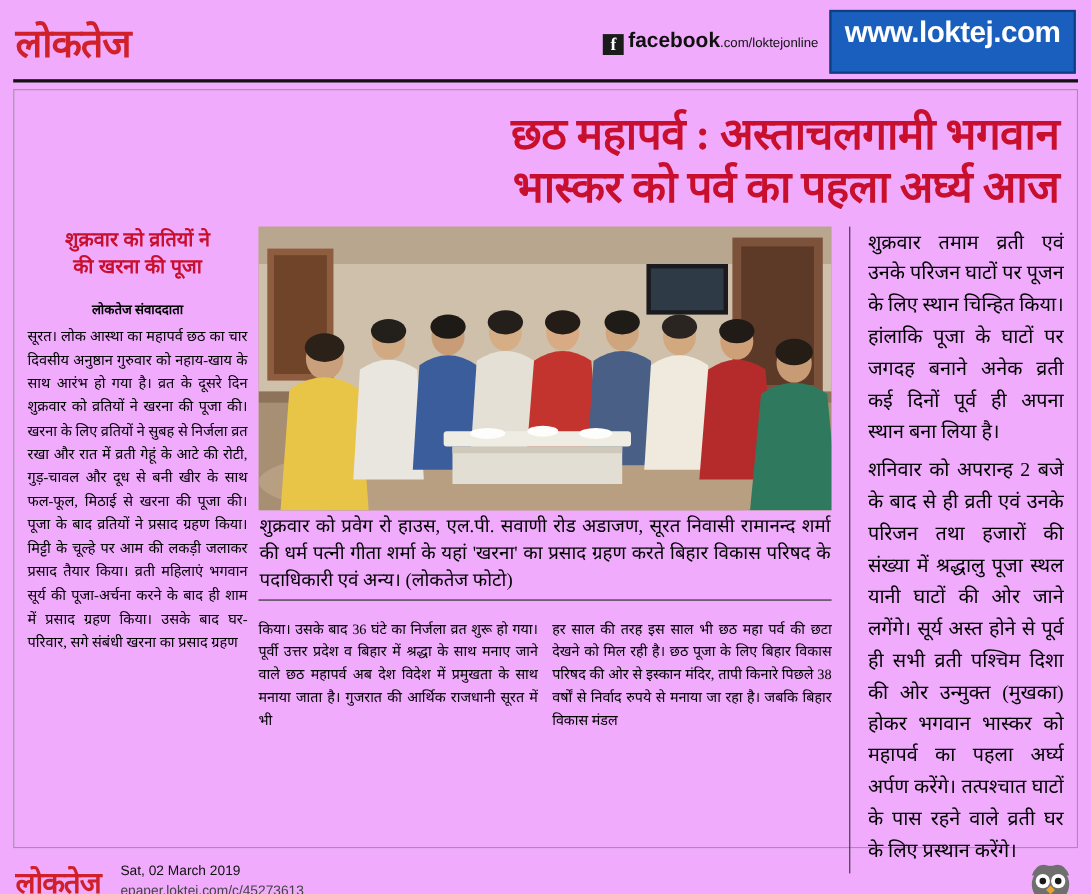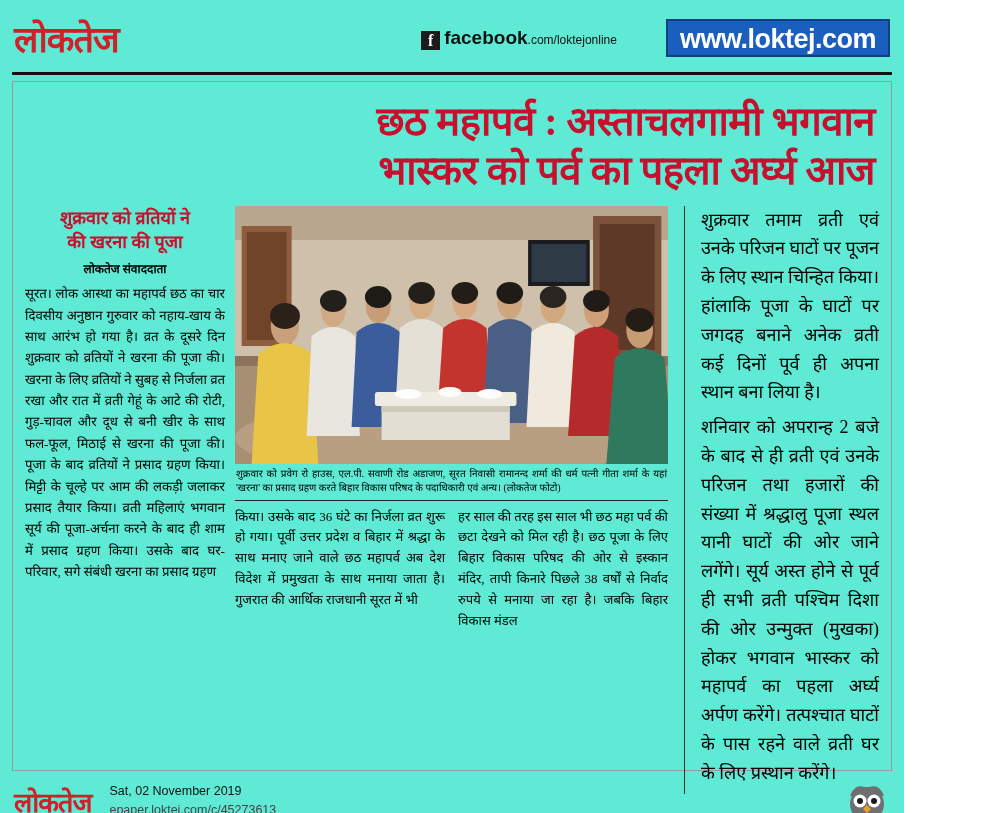--- a/index.html
+++ b/index.html
@@ -9,23 +9,23 @@
   }
   body {
     width: 992px;
     height: 813px;
     font-family: "Liberation Sans", sans-serif;
     color: #000;
     overflow: hidden;
   }
   .page {
     position: relative;
-    width: 904px;
+    width: 992px;
     height: 813px;
-    background: #5eead4;
+    background: #f0abfc;
     box-sizing: border-box;
   }
 
   
   .masthead {
     display: flex;
     align-items: center;
     height: 72px;
     padding: 4px 14px 0 14px;
     box-sizing: border-box;
@@ -69,24 +69,23 @@
   }
   .fb-label { font-size: 19px; font-weight: bold; }
   .fb-rest { font-size: 12px; font-weight: normal; color: #111; }
   .web-box {
     background: #1b5fbe;
     color: #fff;
     font-family: "Liberation Sans", sans-serif;
     font-weight: bold;
     font-size: 27px;
     letter-spacing: -0.5px;
-    padding: 3px 12px 0 12px;
+    padding: 3px 12px 20px 12px;
     border: 2px solid #0e3f85;
     white-space: nowrap;
-    margin-left: 39px;
   }
   .masthead-rule {
     height: 3px;
     background: #111;
     margin: 0 12px;
   }
 
   
   .article {
     position: relative;
@@ -111,27 +110,27 @@
   
   .body-grid {
     display: flex;
     gap: 10px;
   }
   .col-left { width: 200px; flex: 0 0 200px; }
   .col-center { flex: 1 1 auto; }
   .col-right { width: 178px; flex: 0 0 178px; }
 
   .subhead {
-    font-family: Liberation Serif, serif;
+    font-family: Liberation Sans, sans-serif;
     color: #c8102e;
     font-weight: bold;
     font-size: 18px;
     line-height: 1.35;
     text-align: center;
-    margin-bottom: 6px;
+    margin-bottom: 18px;
   }
   .byline {
     font-family: Liberation Serif, serif;
     font-weight: bold;
     font-size: 12px;
     text-align: center;
     margin-bottom: 6px;
   }
   .para {
     font-family: "Liberation Serif", serif;
@@ -151,26 +150,26 @@
   .photo {
     position: relative;
     width: 100%;
     height: 258px;
     overflow: hidden;
     background: #b9a68f;
   }
   .photo svg { display: block; width: 100%; height: 100%; }
   .caption {
     font-family: "Liberation Serif", serif;
-    font-size: 10px;
+    font-size: 17px;
     line-height: 1.45;
     text-align: justify;
     border-bottom: 1px solid #222;
     padding: 3px 1px 4px 1px;
-    margin-bottom: 6px;
+    margin-bottom: 16px;
   }
 
   .lower-cols {
     display: flex;
     gap: 13px;
   }
   .lower-cols .lc {
     flex: 1 1 0;
   }
   .lower-cols .para { font-size: 13px; line-height: 1.6; }
@@ -333,21 +332,21 @@
       <div class="col-right">
         <p class="para">शुक्रवार तमाम व्रती एवं उनके परिजन घाटों पर पूजन के लिए स्थान चिन्हित किया। हांलाकि पूजा के घाटों पर जगदह बनाने अनेक व्रती कई दिनों पूर्व ही अपना स्थान बना लिया है।</p>
         <p class="para">शनिवार को अपरान्ह 2 बजे के बाद से ही व्रती एवं उनके परिजन तथा हजारों की संख्या में श्रद्धालु पूजा स्थल यानी घाटों की ओर जाने लगेंगे। सूर्य अस्त होने से पूर्व ही सभी व्रती पश्चिम दिशा की ओर उन्मुक्त (मुखका) होकर भगवान भास्कर को महापर्व का पहला अर्घ्य अर्पण करेंगे। तत्पश्चात घाटों के पास रहने वाले व्रती घर के लिए प्रस्थान करेंगे।</p>
       </div>
     </div>
   </div>
 
   <div class="footer">
     <div class="footer-logo">लोकतेज</div>
     <div class="footer-text">
-      <div>Sat, 02 November 2019</div>
+      <div>Sat, 02 March 2019</div>
       <div class="url">epaper.loktej.com/c/45273613</div>
     </div>
     <div class="owl">
       <svg viewBox="0 0 46 42" width="46" height="42">
         <ellipse cx="23" cy="24" rx="17" ry="17" fill="#6f6f6f"></ellipse>
         <path d="M6 16 q5 -14 17 -8 q12 -6 17 8 z" fill="#6f6f6f"></path>
         <circle cx="16" cy="21" r="6.5" fill="#fff"></circle>
         <circle cx="30" cy="21" r="6.5" fill="#fff"></circle>
         <circle cx="16" cy="21" r="3" fill="#1a1a1a"></circle>
         <circle cx="30" cy="21" r="3" fill="#1a1a1a"></circle>

